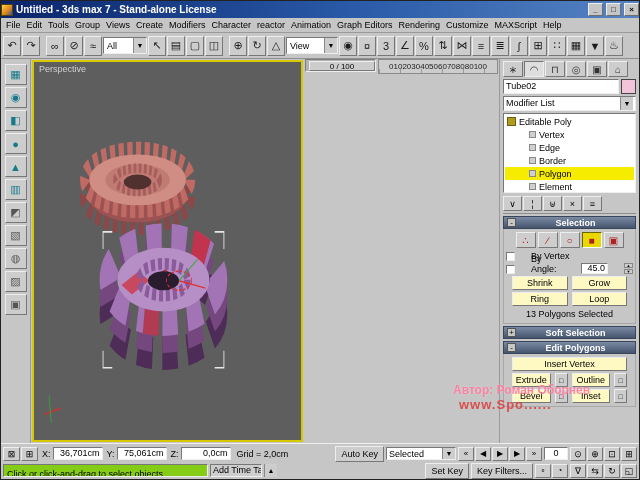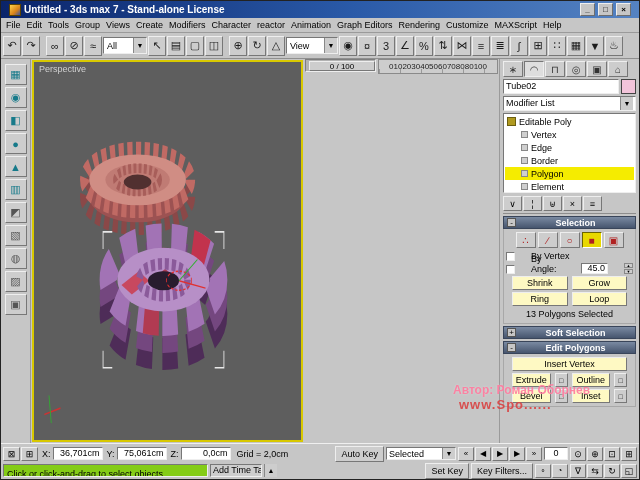--- a/index.html
+++ b/index.html
@@ -1,21 +1,21 @@
 <!DOCTYPE html>
 <html><head>
 <meta charset="utf-8">
 <style>
   *{box-sizing:border-box;margin:0;padding:0}
   html,body{width:640px;height:480px;overflow:hidden}
   body{font-family:"Liberation Sans",sans-serif;font-size:10px;color:#000}
   .app{position:relative;width:640px;height:480px;background:#c6c6c6;display:flex;flex-direction:column;border:1px solid #222;overflow:hidden}
 
   
-  .titlebar{height:17px;flex:0 0 17px;background:linear-gradient(90deg,#0a246a,#2a5aa8 55%,#5583c2);display:flex;align-items:center;gap:3px;padding:0 8px}
+  .titlebar{height:17px;flex:0 0 17px;background:linear-gradient(90deg,#0a246a,#2a5aa8 55%,#5583c2);display:flex;align-items:center;gap:3px;padding:0 0}
   .appicon{width:12px;height:12px;background:linear-gradient(135deg,#ffd24a,#d9821a 60%,#3355aa);border:1px solid #5a4200}
   .title-text{flex:1;color:#fff;font-weight:bold;font-size:10px;white-space:nowrap;overflow:hidden}
   .winbtn{width:15px;height:13px;background:#c6c6c6;border:1px solid;border-color:#efefef #6e6e6e #6e6e6e #efefef;font-size:8px;line-height:11px;text-align:center;font-weight:bold}
 
   
   .menubar{height:15px;flex:0 0 15px;display:flex;align-items:center;padding-left:2px;border-bottom:1px solid #9a9a9a;background:#c6c6c6}
   .menu-item{padding:1px 3px;font-size:9px;white-space:nowrap}
 
   
   .toolbar{height:26px;flex:0 0 26px;display:flex;align-items:center;gap:1px;padding:1px 2px;background:#c6c6c6;border-bottom:1px solid #8f8f8f}
@@ -50,21 +50,21 @@
   .cptab.active{background:#dedede;border-color:#777 #eee #eee #777}
   .cprow{display:flex;gap:2px;align-items:center}
   .field{background:#fff;border:1px solid;border-color:#777 #eee #eee #777;font-size:9px;height:15px;line-height:13px;padding:0 2px;white-space:nowrap;overflow:hidden}
   .name-field{flex:1}
   .swatch{width:15px;height:15px;background:#f2c4da;border:1px solid #444}
   .modlist{flex:1;display:flex;align-items:center}
   .modlist .dval{flex:1}
 
   .stack{background:#fff;border:1px solid;border-color:#777 #eee #eee #777;height:80px;font-size:9px;padding:1px;overflow:hidden}
   .stackrow{height:13px;display:flex;align-items:center;gap:3px;padding:0 2px;white-space:nowrap}
-  .stackrow.sub{padding-left:16px}
+  .stackrow.sub{padding-left:24px}
   .stackrow.sel{background:#f5ec00}
   .sicon{width:9px;height:9px;background:#b09a20;border:1px solid #6b5e10;flex:0 0 9px}
   .subicon{width:7px;height:7px;background:#cfcfcf;border:1px solid #888;flex:0 0 7px}
 
   .stacktools{display:flex;gap:1px;padding:1px 0 2px;border-bottom:1px solid #8d8d8d}
   .stbtn{width:19px;height:15px;background:#cdcdcd;border:1px solid;border-color:#eee #777 #777 #eee;font-size:9px;display:flex;align-items:center;justify-content:center}
 
   .rollout{display:flex;flex-direction:column}
   .rhead{height:13px;background:linear-gradient(#7a8aa2,#46556e);color:#fff;display:flex;align-items:center;font-size:9px;font-weight:bold;padding:0 3px;gap:3px;border:1px solid #39455a}
   .rhead .pm{width:9px;height:9px;background:#c6c6c6;color:#000;font-size:8px;line-height:8px;text-align:center;border:1px solid #555;font-weight:normal}

